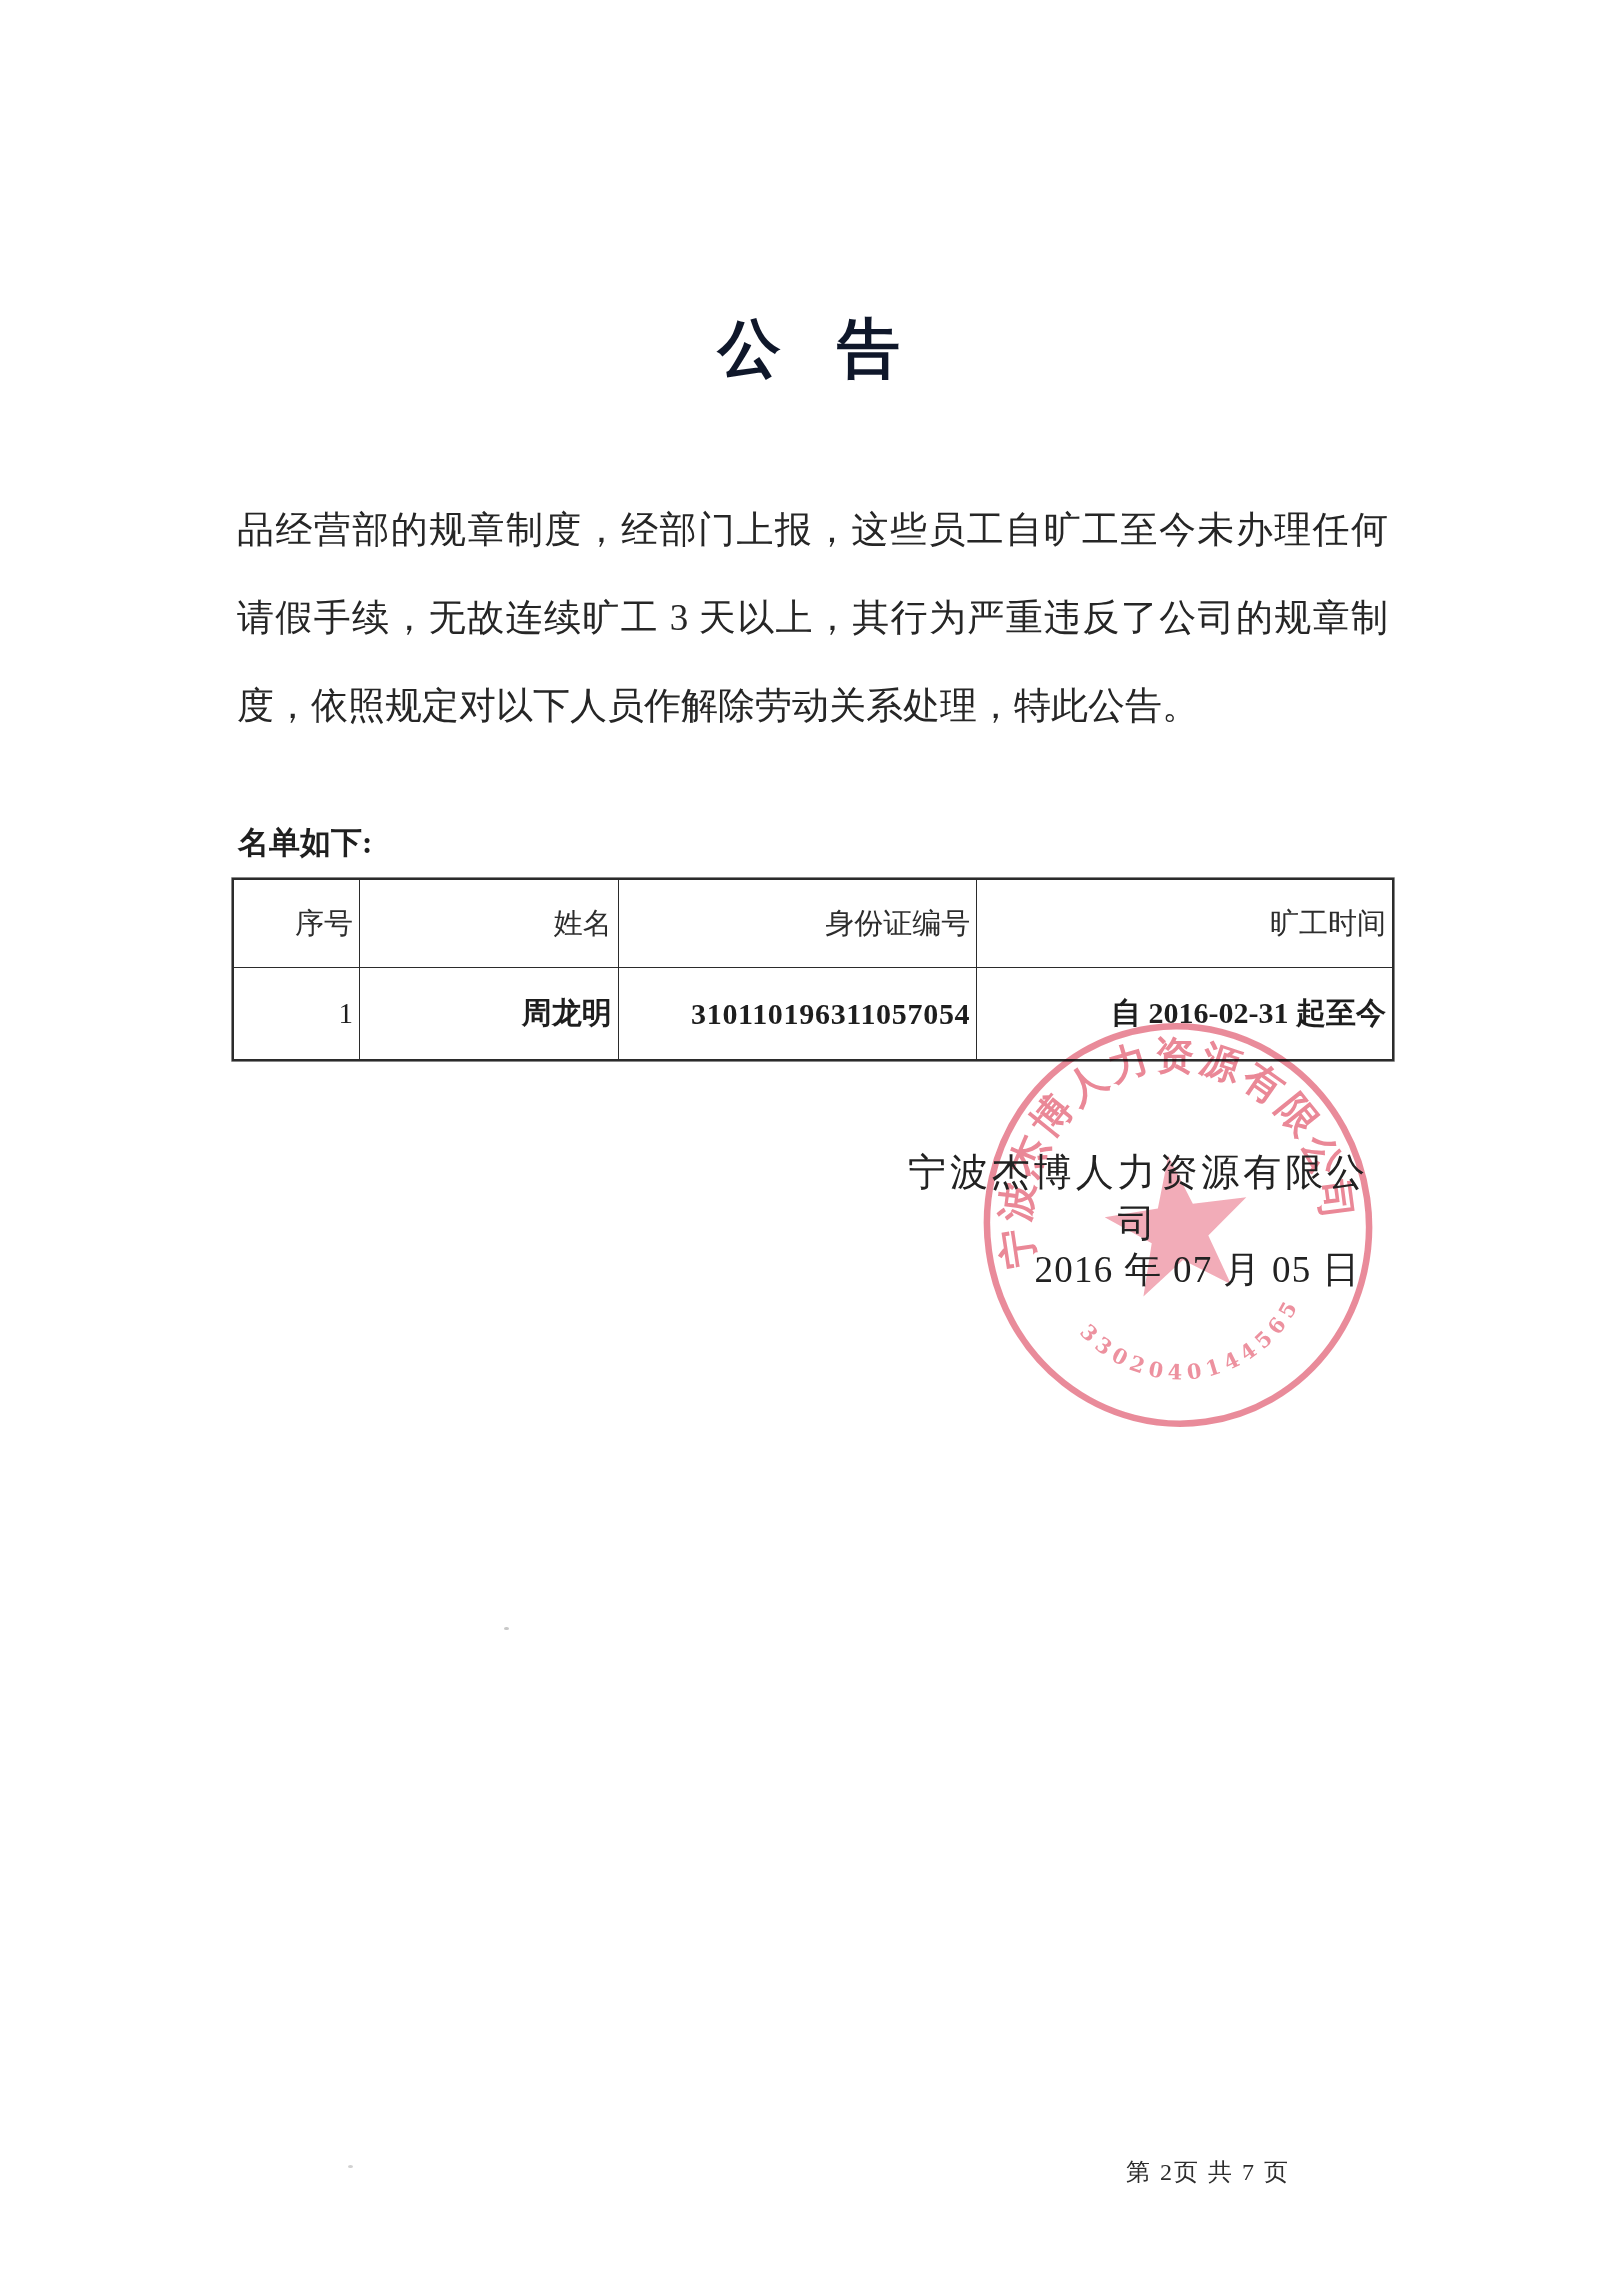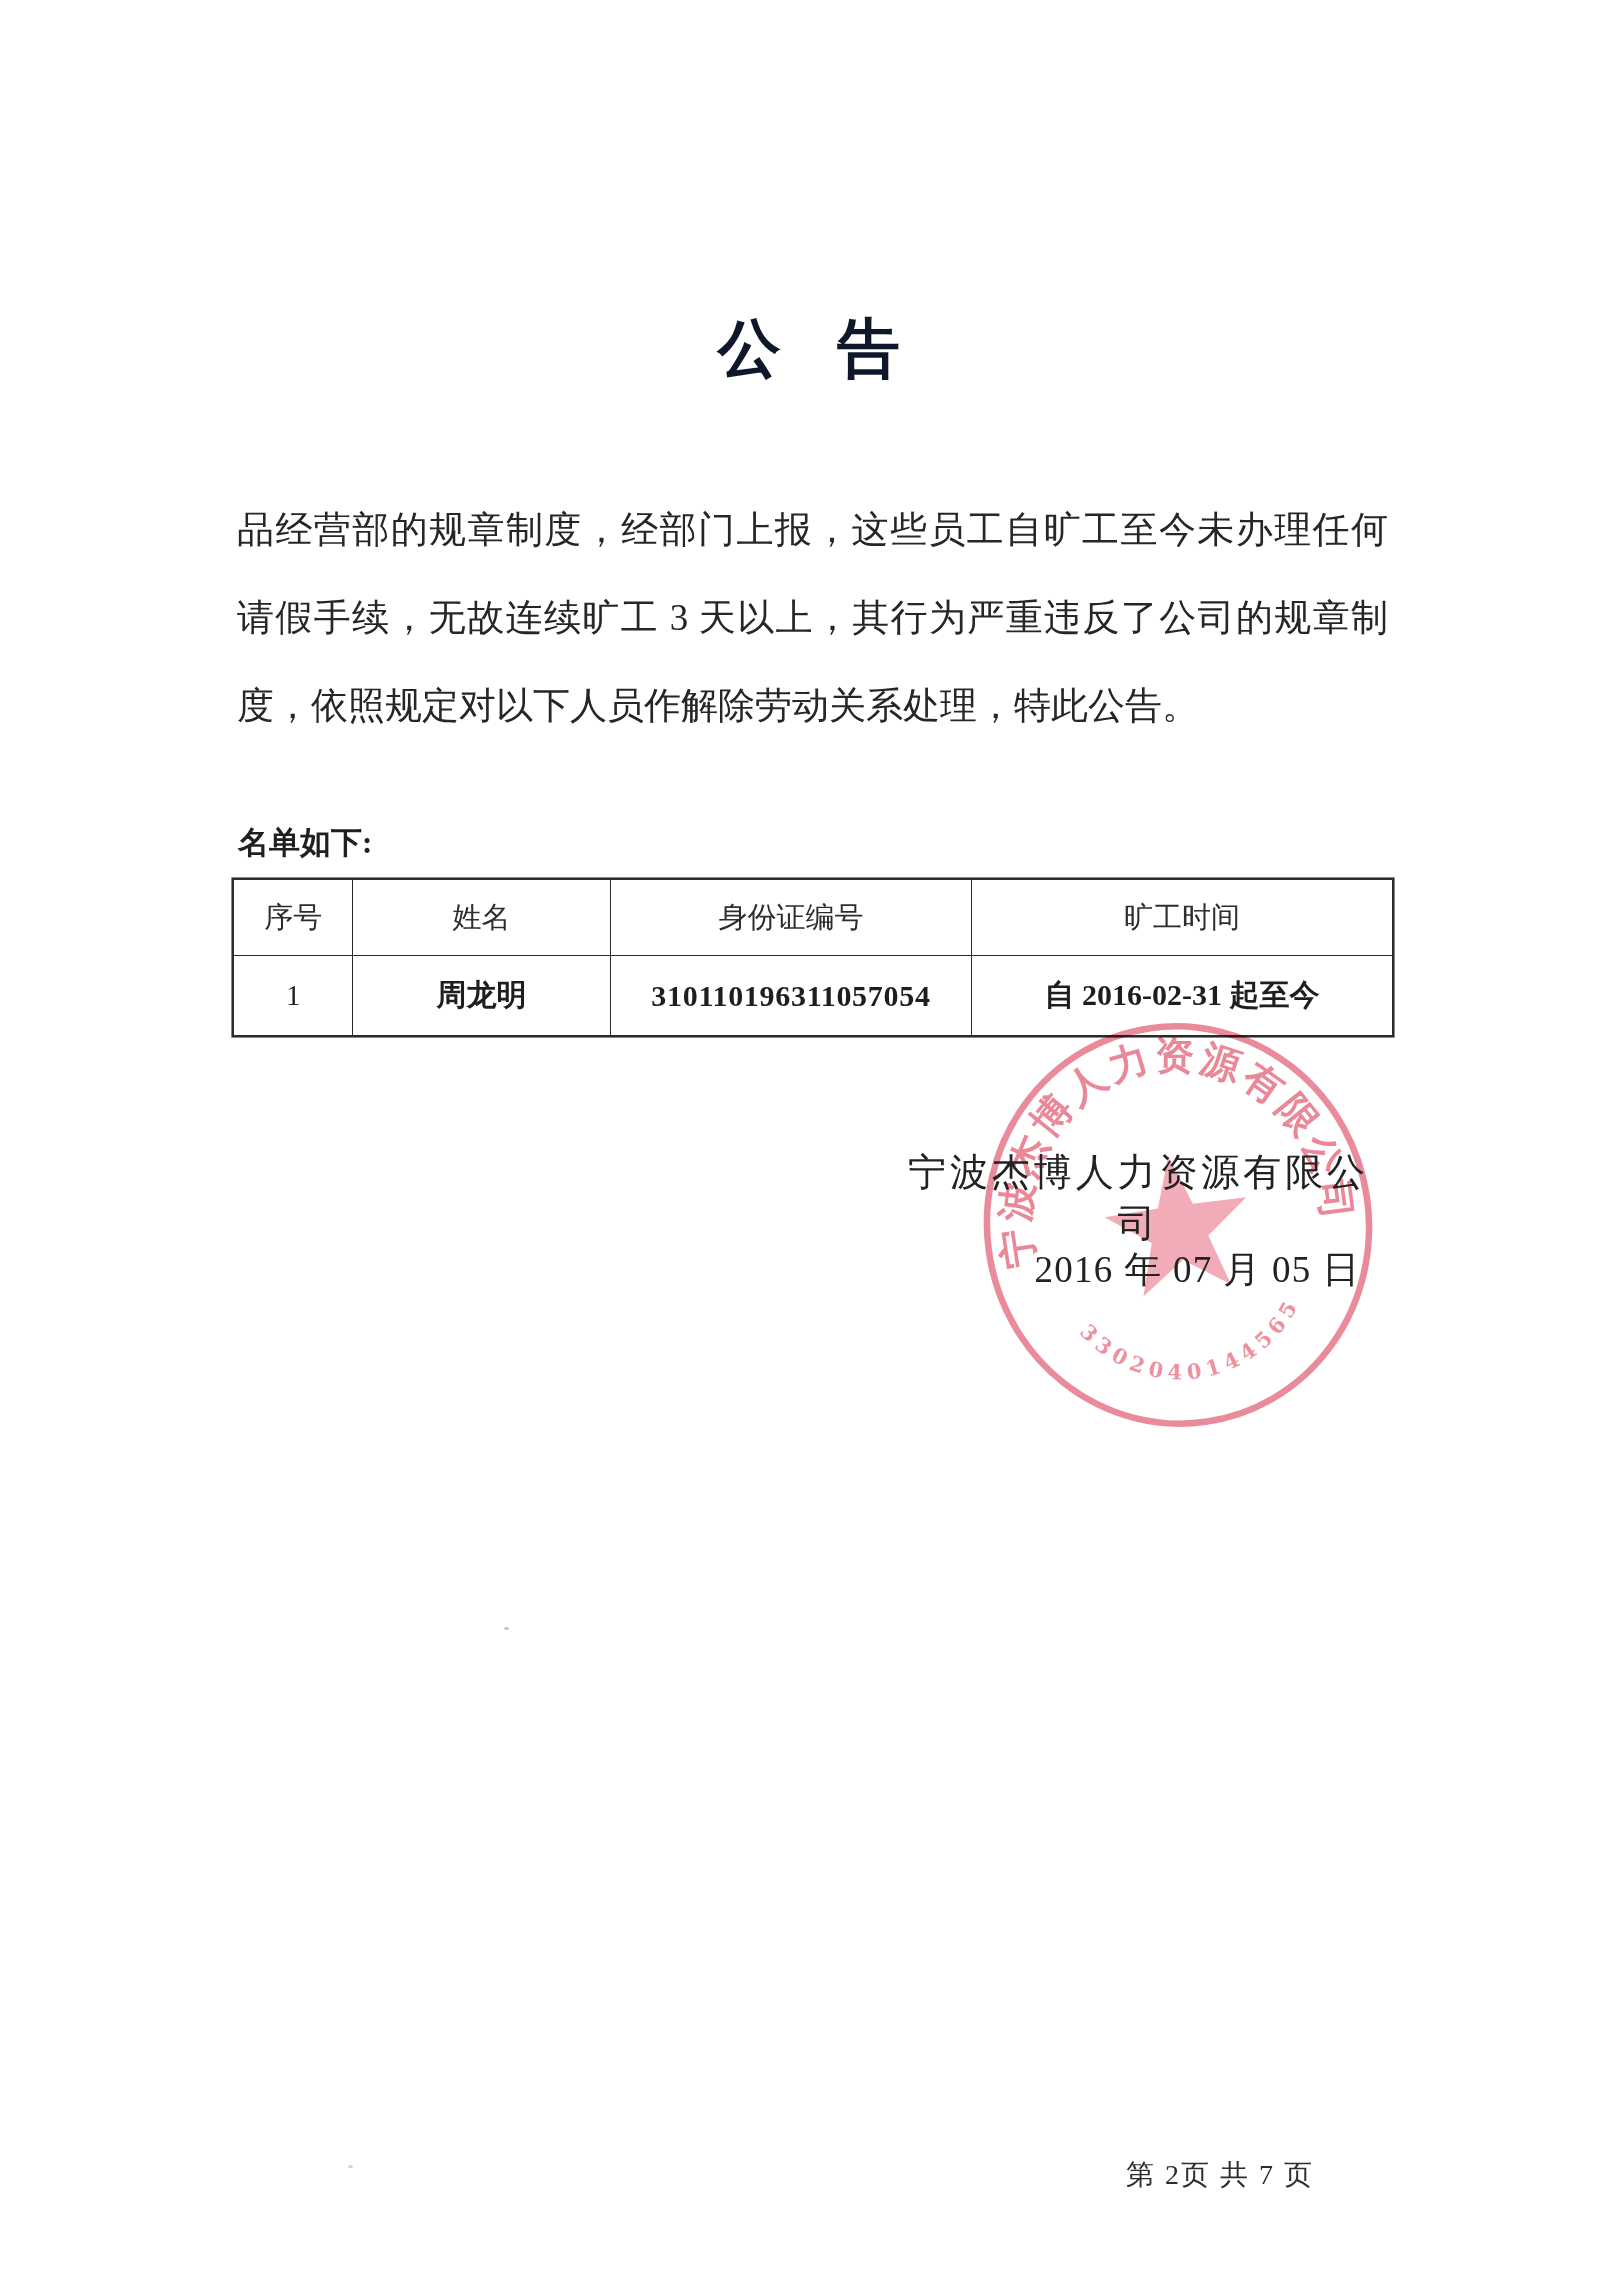--- a/index.html
+++ b/index.html
@@ -48,23 +48,23 @@
   }
   table.roster{
     position:absolute;
     left:232px; top:878px;
     width:1162px;
     border-collapse:collapse;
     table-layout:fixed;
   }
   table.roster td{
     border:1.3px solid #2b2b2b;
-    text-align:center;
+    text-align:right;
     vertical-align:middle;
-    padding:0;
+    padding:6px;
   }
   table.roster{ border:2px solid #2b2b2b; box-shadow:0 0 0 0.7px #555; }
   tr.hdr td{ height:75px; font-size:29px; color:#2d2d2d; }
   tr.datarow td{ height:79px; font-size:30px; font-weight:700; color:#1e1e1e; }
   td.c-no{ width:10.25%; }
   td.c-name{ width:22.2%; }
   td.c-id{ width:31.2%; }
   td.c-time{ width:36.35%; }
   tr.datarow td.c-no{ font-weight:400; font-size:29px; }
   tr.datarow td.c-id{ font-weight:600; letter-spacing:0.7px; }
@@ -93,21 +93,21 @@
     left:974px; top:1013px;
     width:408px; height:424px;
     z-index:2;
     transform:rotate(-8deg);
     opacity:0.85;
     mix-blend-mode:multiply;
   }
   .page-footer{
     position:absolute;
     left:1126px; top:2156px;
-    font-size:28px;
+    font-size:24px;
     letter-spacing:2px;
     color:#2d2d2d;
   }
   .speck{ position:absolute; background:#9a9a9a; border-radius:50%; opacity:.55; }
   .speck.s1{ left:504px; top:1627px; width:4.6px; height:3.3px; }
   .speck.s2{ left:348px; top:2165px; width:5.2px; height:3.3px; opacity:.45; }
 </style>
 </head>
 <body>
 

